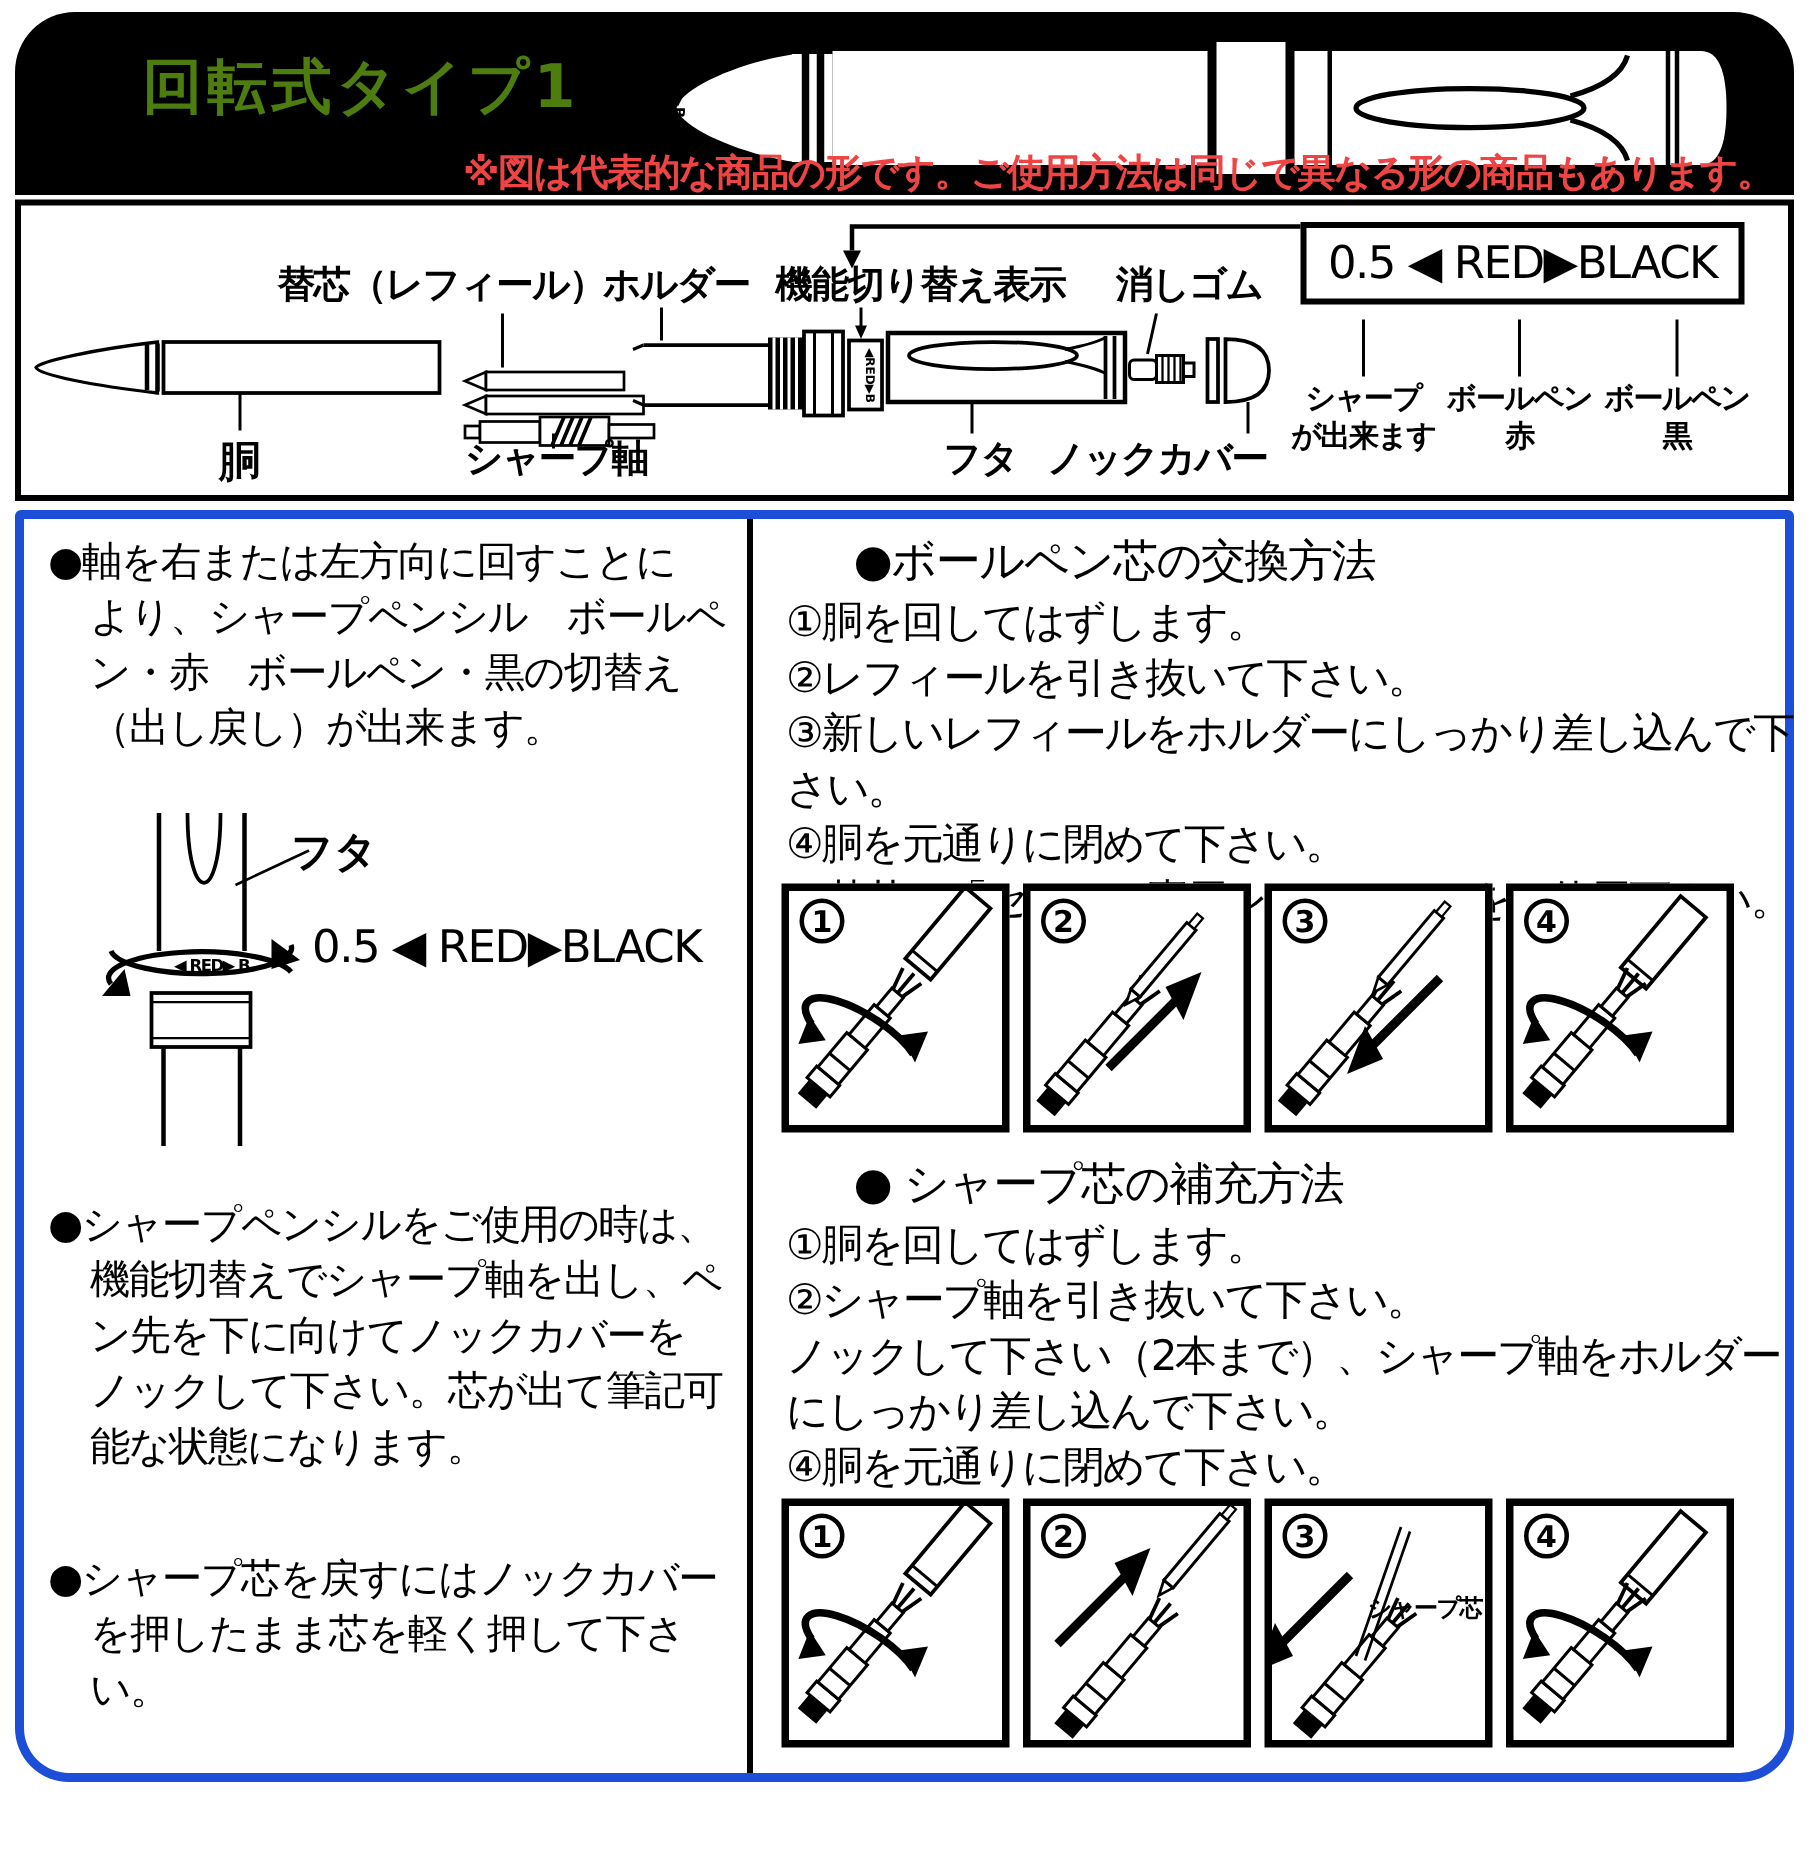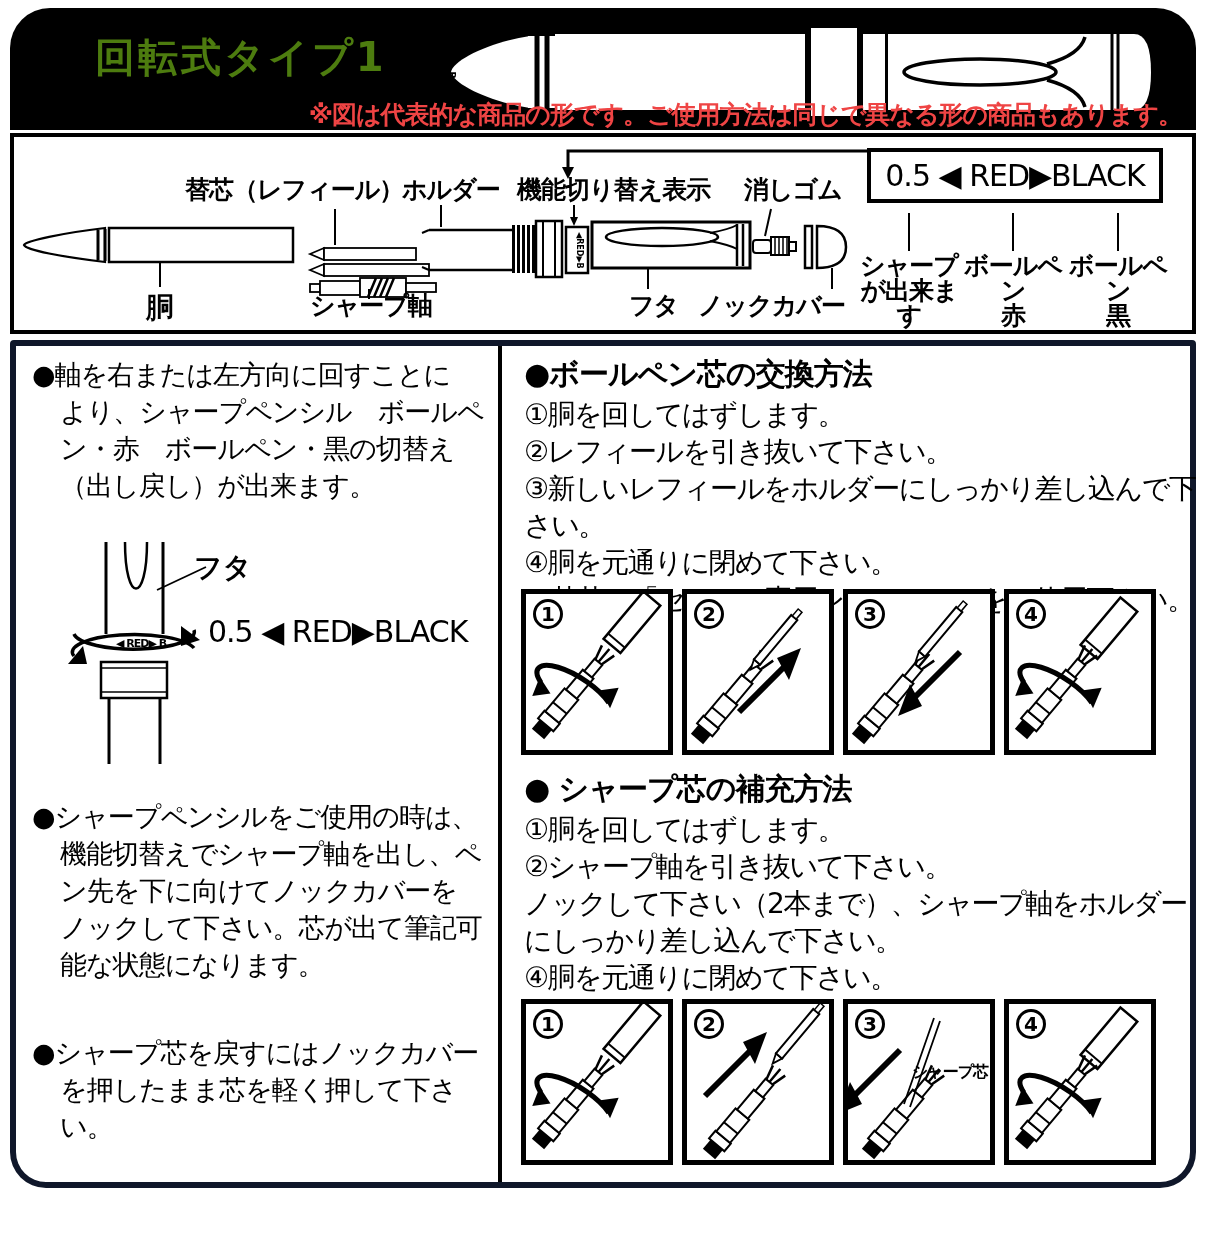--- a/index.html
+++ b/index.html
@@ -22,30 +22,30 @@
   .pen-mark-rot { color:#000; font-size:10px; font-weight:bold; white-space:nowrap;
                   transform:rotate(90deg); transform-origin:left top; }
 
   
   .parts-box { left:10px; top:133px; width:1186px; height:201px; background:#fff;
                border:4px solid #000; }
   .plabel { font-size:25px; font-weight:bold; white-space:nowrap; letter-spacing:-1px; }
   .display-box { left:853px; top:11px; width:296px; height:55px; border:4px solid #000;
                  display:flex; align-items:center; justify-content:center;
                  font-size:30px; letter-spacing:-1px; white-space:nowrap; }
-  .mode { width:110px; text-align:center; font-size:25px; font-weight:bold;
+  .mode { width:110px; text-align:center; font-size:20px; font-weight:bold;
           line-height:25px; letter-spacing:-1px; }
 
   
   .main-box { left:10px; top:340px; width:1186px; height:848px; background:#fff;
-              border:6px solid #0f172a; border-radius:4px 4px 36px 36px; }
+              border:6px solid #1d4ed8; border-radius:4px 4px 36px 36px; }
   .divider { left:482px; top:0; width:4px; height:836px; background:#000; }
   .bullet { width:460px; font-size:27px; line-height:37px; white-space:pre-line;
             padding-left:28px; text-indent:-28px; letter-spacing:-1px; }
-  .sec-title { font-size:30px; font-weight:bold; white-space:nowrap; letter-spacing:-1px; }
+  .sec-title { font-size:30px; font-weight:normal; white-space:nowrap; letter-spacing:-1px;margin-left:45px; }
   .steps { width:672px; font-size:28px; line-height:37px; letter-spacing:-1.5px; }
   .steps div { white-space:pre-line; }
   .figrow { left:505px; display:flex; gap:9px; }
   .fig { position:relative; width:152px; height:166px; border:5px solid #000;
          background:#fff; }
   .fignum { position:absolute; top:5px; left:7px; width:30px; height:30px;
             border:3px solid #000; border-radius:50%; display:flex; align-items:center;
             justify-content:center; font-size:20px; font-weight:bold; z-index:2; }
   .fig svg { position:absolute; left:0; top:0; }
   .lead-label { position:absolute; right:2px; top:58px; font-size:16px; font-weight:bold;

